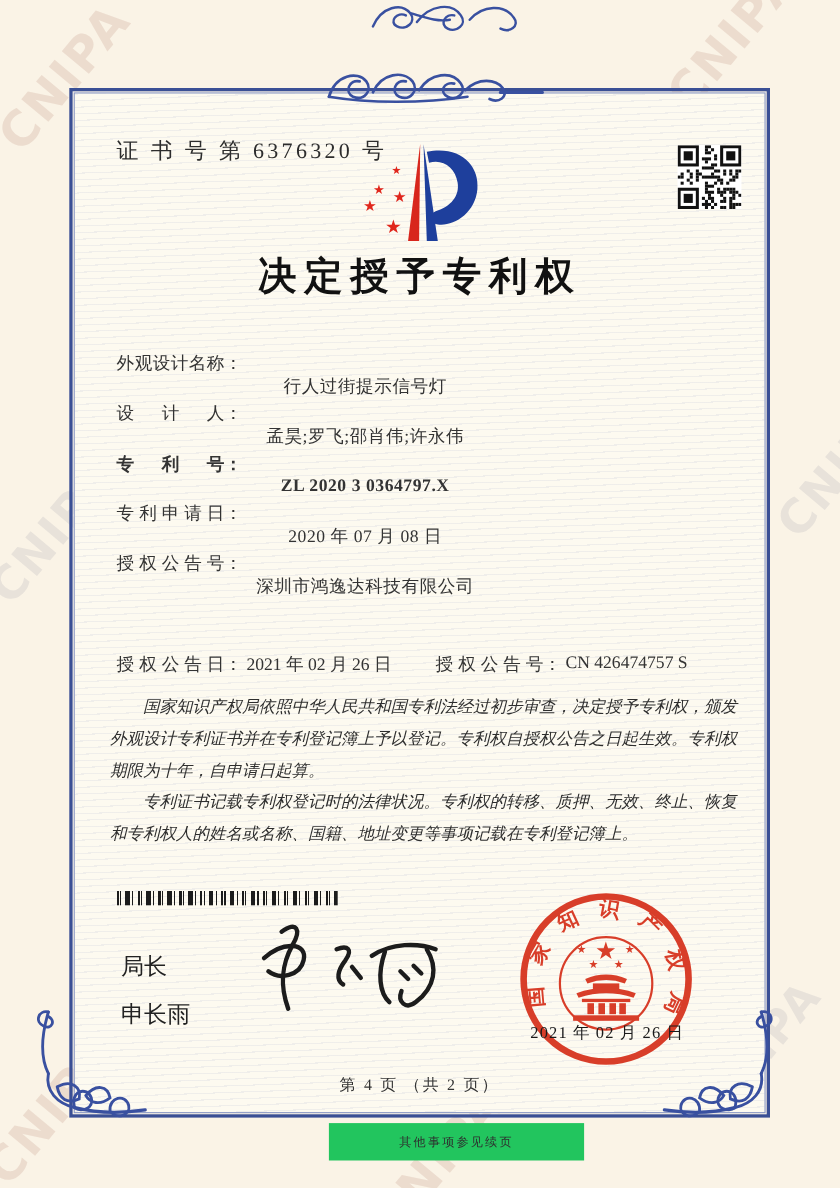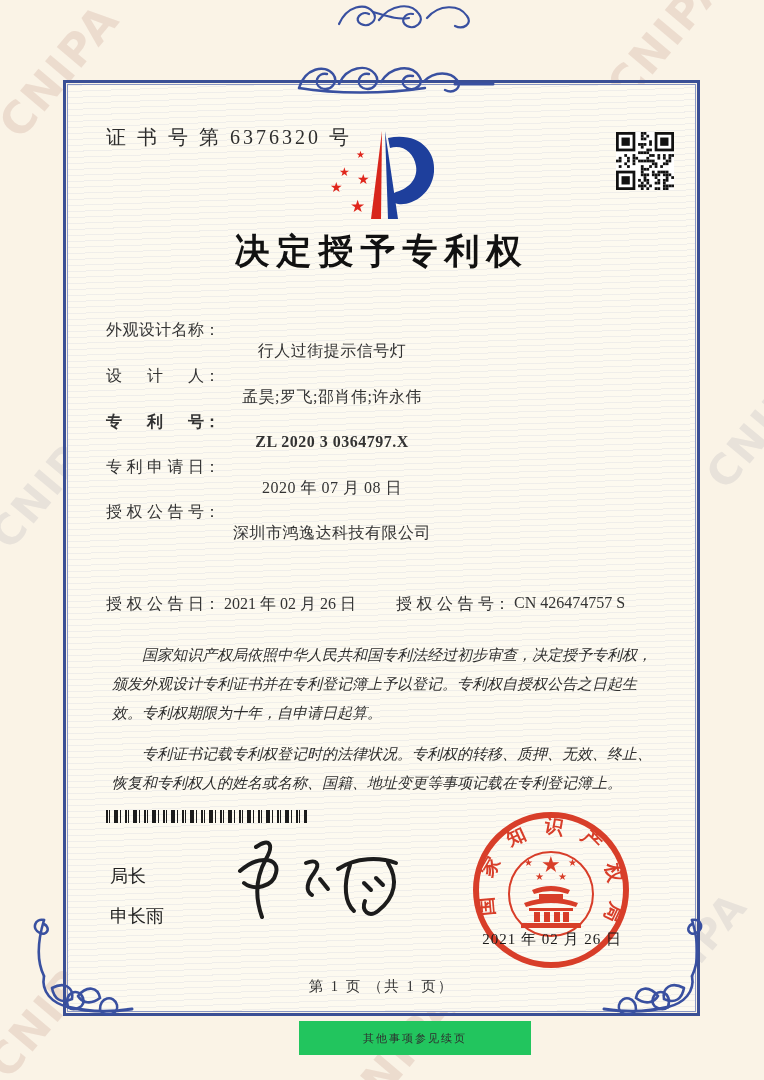--- a/index.html
+++ b/index.html
@@ -20,24 +20,24 @@
   .qr{position:absolute;left:616px;top:132px;width:58px;height:58px;background:#fff;}
   .title{position:absolute;left:63px;top:228px;width:637px;text-align:center;
          font-size:35px;font-weight:bold;letter-spacing:7px;color:#111;}
   .field-row{position:absolute;left:106px;font-size:16px;color:#333;width:560px;}
   .flabel{display:inline-block;width:98px;text-align:justify;text-align-last:justify;vertical-align:top;}
   .fcolon{vertical-align:top;}
   .fvalue{display:inline-block;width:452px;vertical-align:top;letter-spacing:.5px;text-align:center;}
   .grant-right{position:absolute;left:290px;top:0;}
   .paras{position:absolute;left:100px;top:629px;width:570px;font-size:15px;line-height:29px;
          color:#2e2e2e;font-style:italic;}
-  .paras p{margin:12px;text-indent:2em;}
+  .paras p{margin:0;text-indent:2em;}
   .barcode{position:absolute;left:106px;top:810px;width:201px;height:13px;
      background:repeating-linear-gradient(90deg,#1c1c1c 0 2px,transparent 2px 3px,#1c1c1c 3px 4px,transparent 4px 8px,#1c1c1c 8px 12px,transparent 12px 14px,#1c1c1c 14px 15px,transparent 15px 19px);}
-  .issuer{position:absolute;left:110px;top:864px;font-size:18px;color:#222;}
+  .issuer{position:absolute;left:110px;top:864px;font-size:21px;color:#222;}
   .issuer div{margin-bottom:16px;}
   .signature{position:absolute;left:222px;top:833px;}
   .seal{position:absolute;left:461px;top:800px;z-index:4;}
   .seal-date{position:absolute;left:462px;top:930px;width:180px;text-align:center;
       font-size:15px;color:#1a1a1a;letter-spacing:1px;z-index:5;}
   .page-info{position:absolute;left:63px;top:977px;width:637px;text-align:center;font-size:14.5px;letter-spacing:2px;color:#333;}
   .note-box{position:absolute;left:299px;top:1021px;width:232px;height:34px;background:#22c55e;
       display:flex;align-items:center;justify-content:center;font-size:11px;letter-spacing:2px;color:#2e2e2e;z-index:3;}
   .orn{position:absolute;z-index:4;pointer-events:none;}
   svg{display:block;}
@@ -316,17 +316,17 @@
         <rect x="-22" y="18" width="44" height="3"></rect>
         <rect x="-17" y="22" width="6" height="10"></rect>
         <rect x="-7" y="22" width="6" height="10"></rect>
         <rect x="3" y="22" width="6" height="10"></rect>
         <rect x="12" y="22" width="6" height="10"></rect>
         <rect x="-30" y="33" width="60" height="5"></rect>
       </g>
     </svg>
     <div class="seal-date">2021 年 02 月 26 日</div>
 
-    <div class="page-info">第 1 页 （共 1 页）</div>
+    <div class="page-info">第 4 页 （共 2 页）</div>
   </div>
 
   <div class="note-box">其他事项参见续页</div>
 </div>
 
 </body></html>

